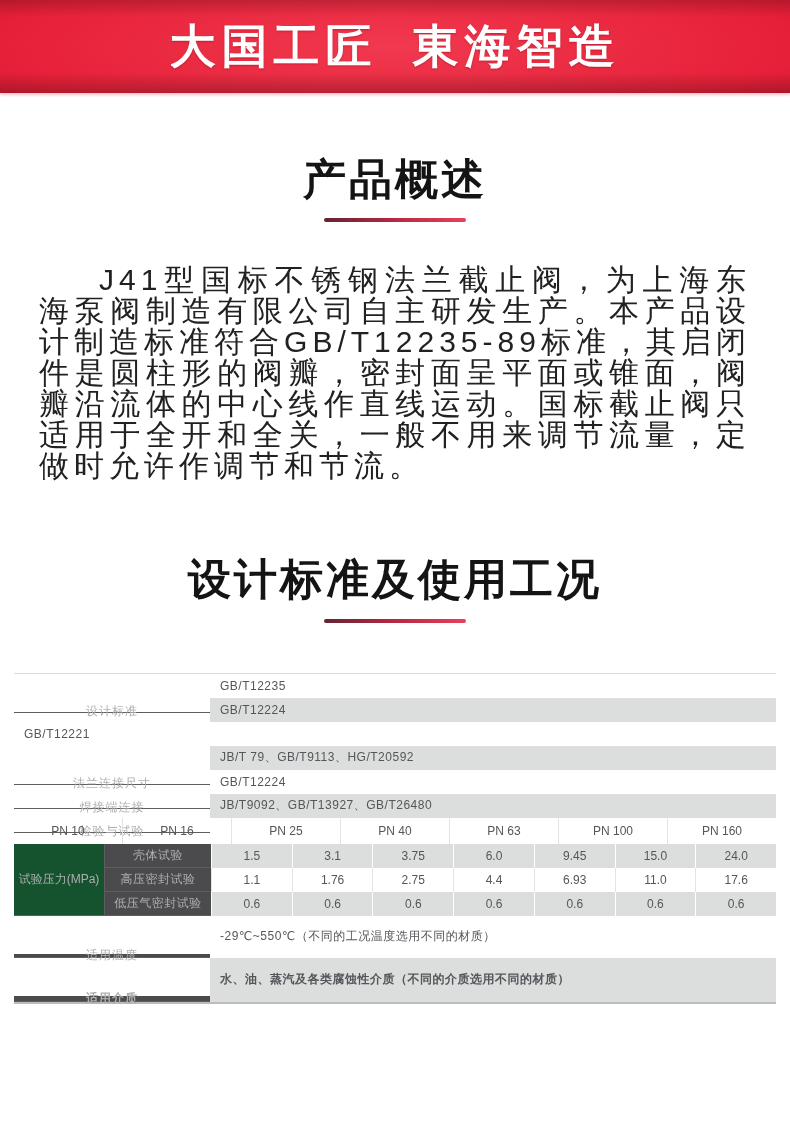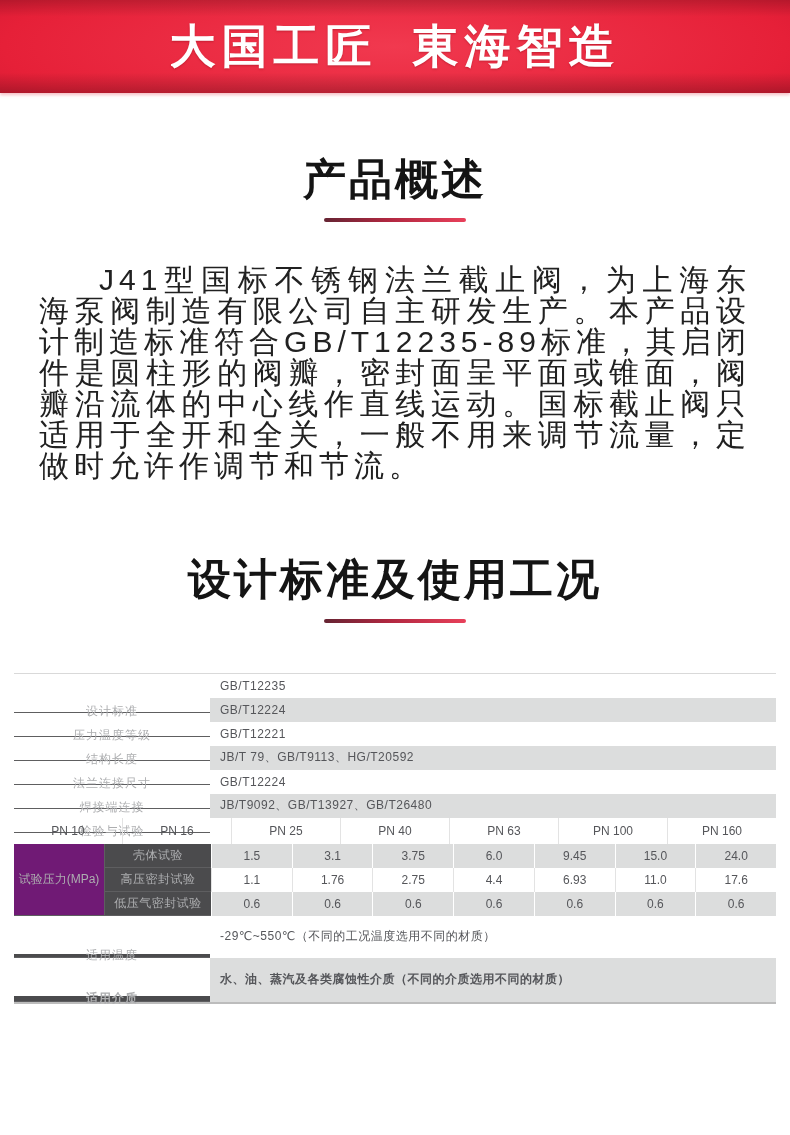--- a/index.html
+++ b/index.html
@@ -100,21 +100,21 @@
     color:#55565a;
   }
   .cell.sep-light{border-left:1px solid #e3e3e3;}
   .cell.sep-white{border-left:1px solid #ffffff;}
   .cell:first-child{border-left:none !important;}
 
   
   .group{display:flex;width:100%;}
   .group-lbl{
     width:90px;min-width:90px;
-    background:#701a75;color:#adaeb0;
+    background:#14532d;color:#adaeb0;
     display:flex;align-items:center;justify-content:center;
     border-bottom:1px solid #5e5e60;
     border-right:1px solid #5e5e60;
   }
   .group-body{flex:1;display:flex;flex-direction:column;}
   .sub-row{display:flex;height:24px;}
   .sub-lbl{
     width:106px;min-width:106px;
     background:#4b4b4d;color:#adaeb0;
     display:flex;align-items:center;justify-content:center;
@@ -142,21 +142,20 @@
 
     <div class="t-row h-s">
       <div class="lbl">设计标准</div>
       <div class="val bg-w">GB/T12235</div>
     </div>
     <div class="t-row h-s">
       <div class="lbl">压力温度等级</div>
       <div class="val bg-g">GB/T12224</div>
     </div>
     <div class="t-row h-s">
-      <div class="lbl">结构长度</div>
       <div class="val bg-w">GB/T12221</div>
     </div>
     <div class="t-row h-s">
       <div class="lbl">法兰连接尺寸</div>
       <div class="val bg-g">JB/T 79、GB/T9113、HG/T20592</div>
     </div>
     <div class="t-row h-s">
       <div class="lbl">焊接端连接</div>
       <div class="val bg-w">GB/T12224</div>
     </div>

